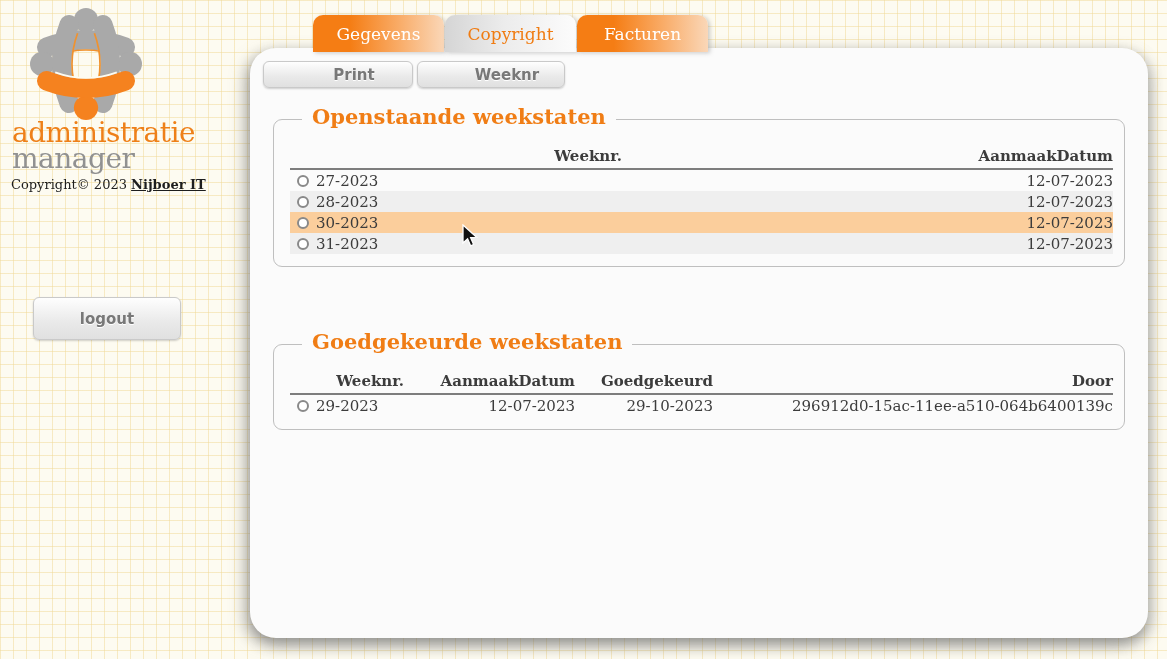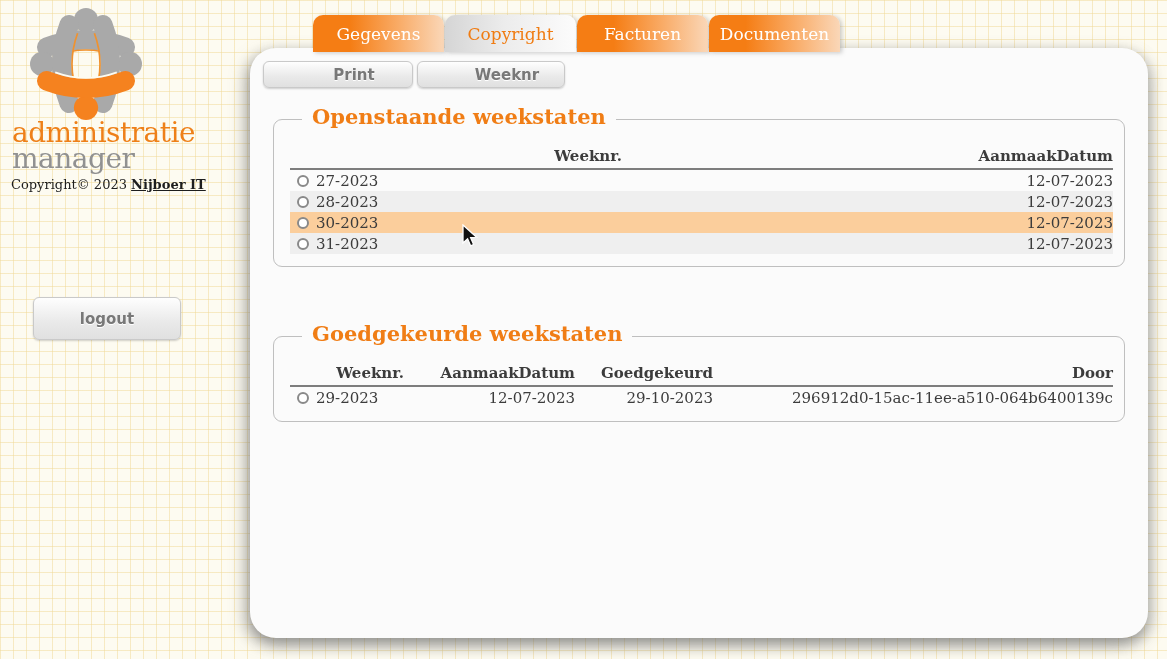--- a/index.html
+++ b/index.html
@@ -61,21 +61,21 @@
   .btn-print   { left:13px;  top:13px; width:150px; }
   .btn-akkoord { left:167px; top:13px; width:148px; }
   .btn-nieuw   { left:320px; top:13px; width:149px; }
 
   
   .fieldset {
     position:absolute; left:23px; width:852px;
     border:1px solid #bfbfbf; border-radius:9px;text-align:right;
   }
   .fieldset-open { top:71px; height:148px; }
-  .fieldset-approved { top:288px; height:86px; }
+  .fieldset-approved { top:296px; height:86px; }
   .legend {
     position:absolute; top:-16px; left:28px;
     padding:0 10px; background:#fbfbfb;
     font-size:21px; font-weight:bold; color:#f07d15;
   }
 
   .wtable { position:absolute; left:16px; top:22px; width:823px; font-size:15px; }
   .trow { display:flex; align-items:center; height:21px; }
   .thead { font-weight:bold; height:28px; align-items:flex-end;
            border-bottom:2px solid #7d7d7d; padding-bottom:3px; }
@@ -198,18 +198,17 @@
         <div class="c4b">296912d0-15ac-11ee-a510-064b6400139c</div>
       </div>
     </div>
   </div>
 </div>
 
 <div class="tabs">
   <div class="tab">Gegevens</div>
   <div class="tab active">Copyright</div>
   <div class="tab">Facturen</div>
-  <div class="tab">Documenten</div>
 </div>
 
 <svg class="cursor" width="18" height="26" viewBox="0 0 18 26">
   <path d="M1,1 L1,19 L5.6,14.8 L8.6,21.8 L11.6,20.5 L8.6,13.6 L14.6,13.3 Z" fill="#111111" stroke="#fdfdfd" stroke-width="1.3"></path>
 </svg>
 
 </body></html>

